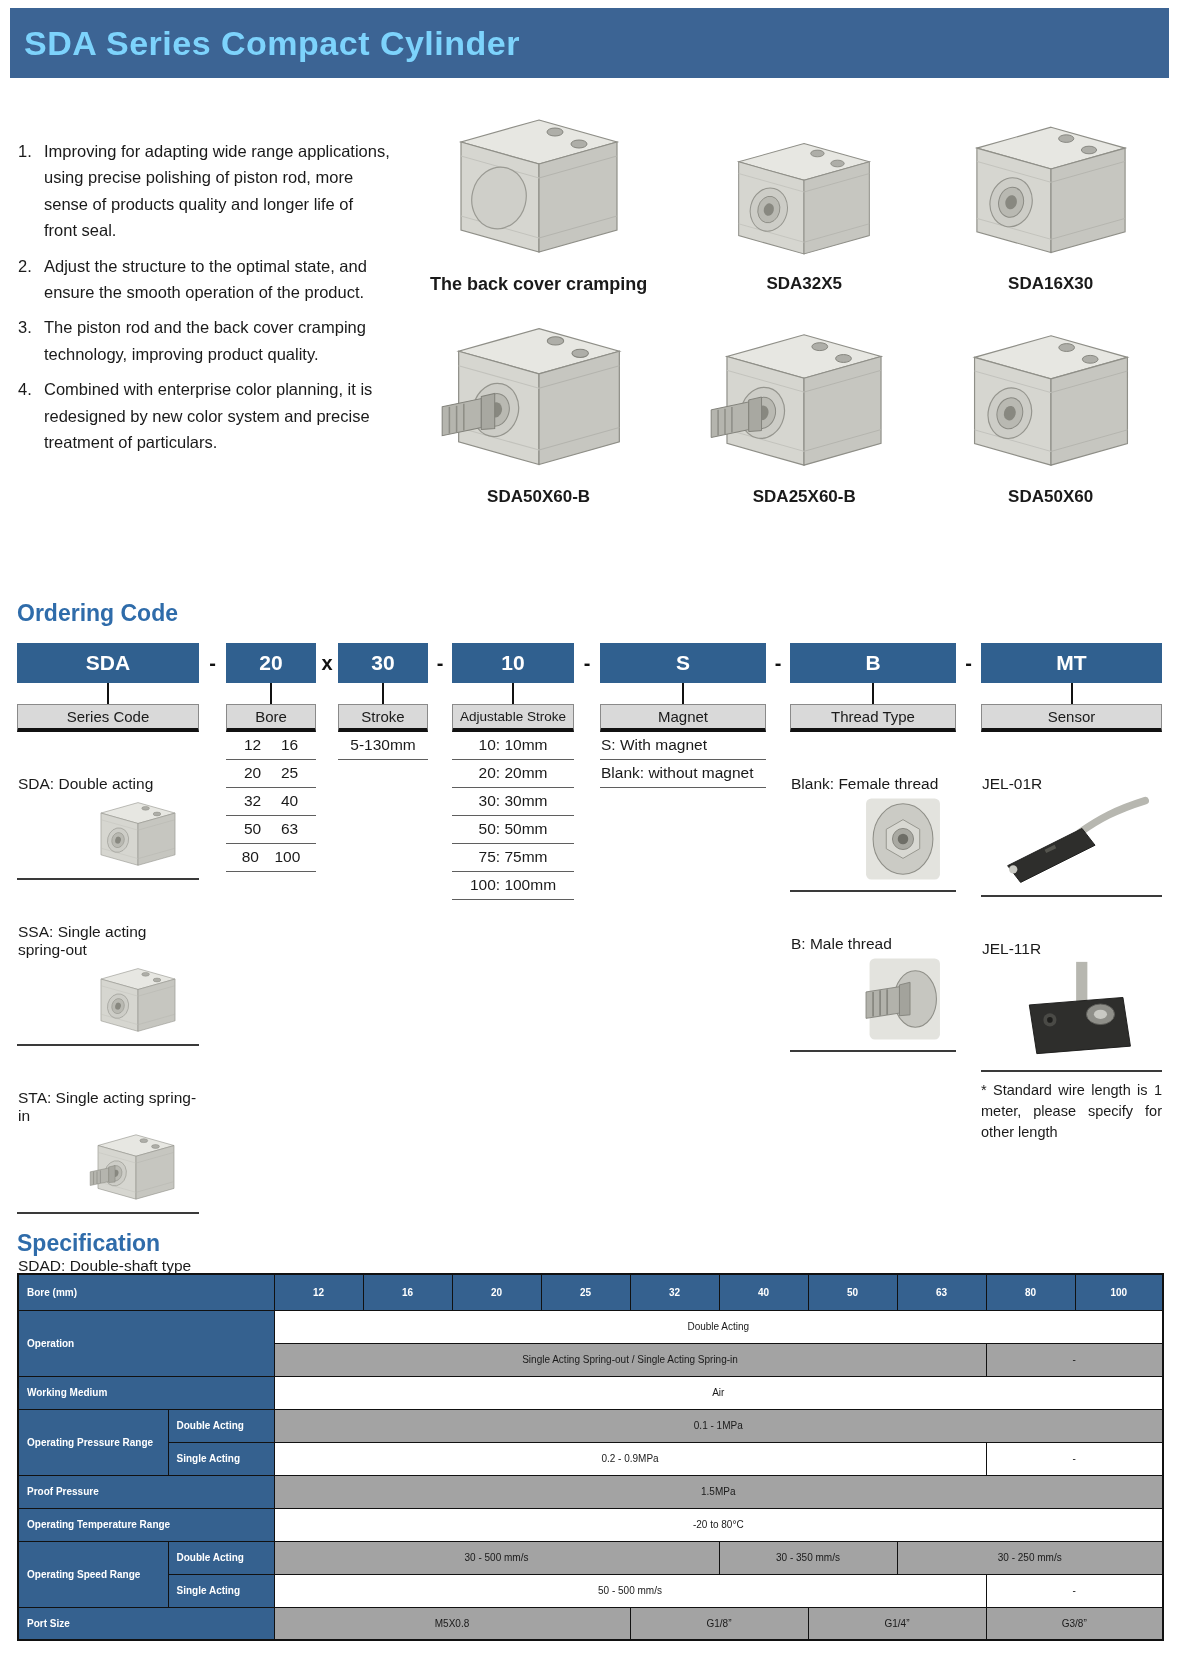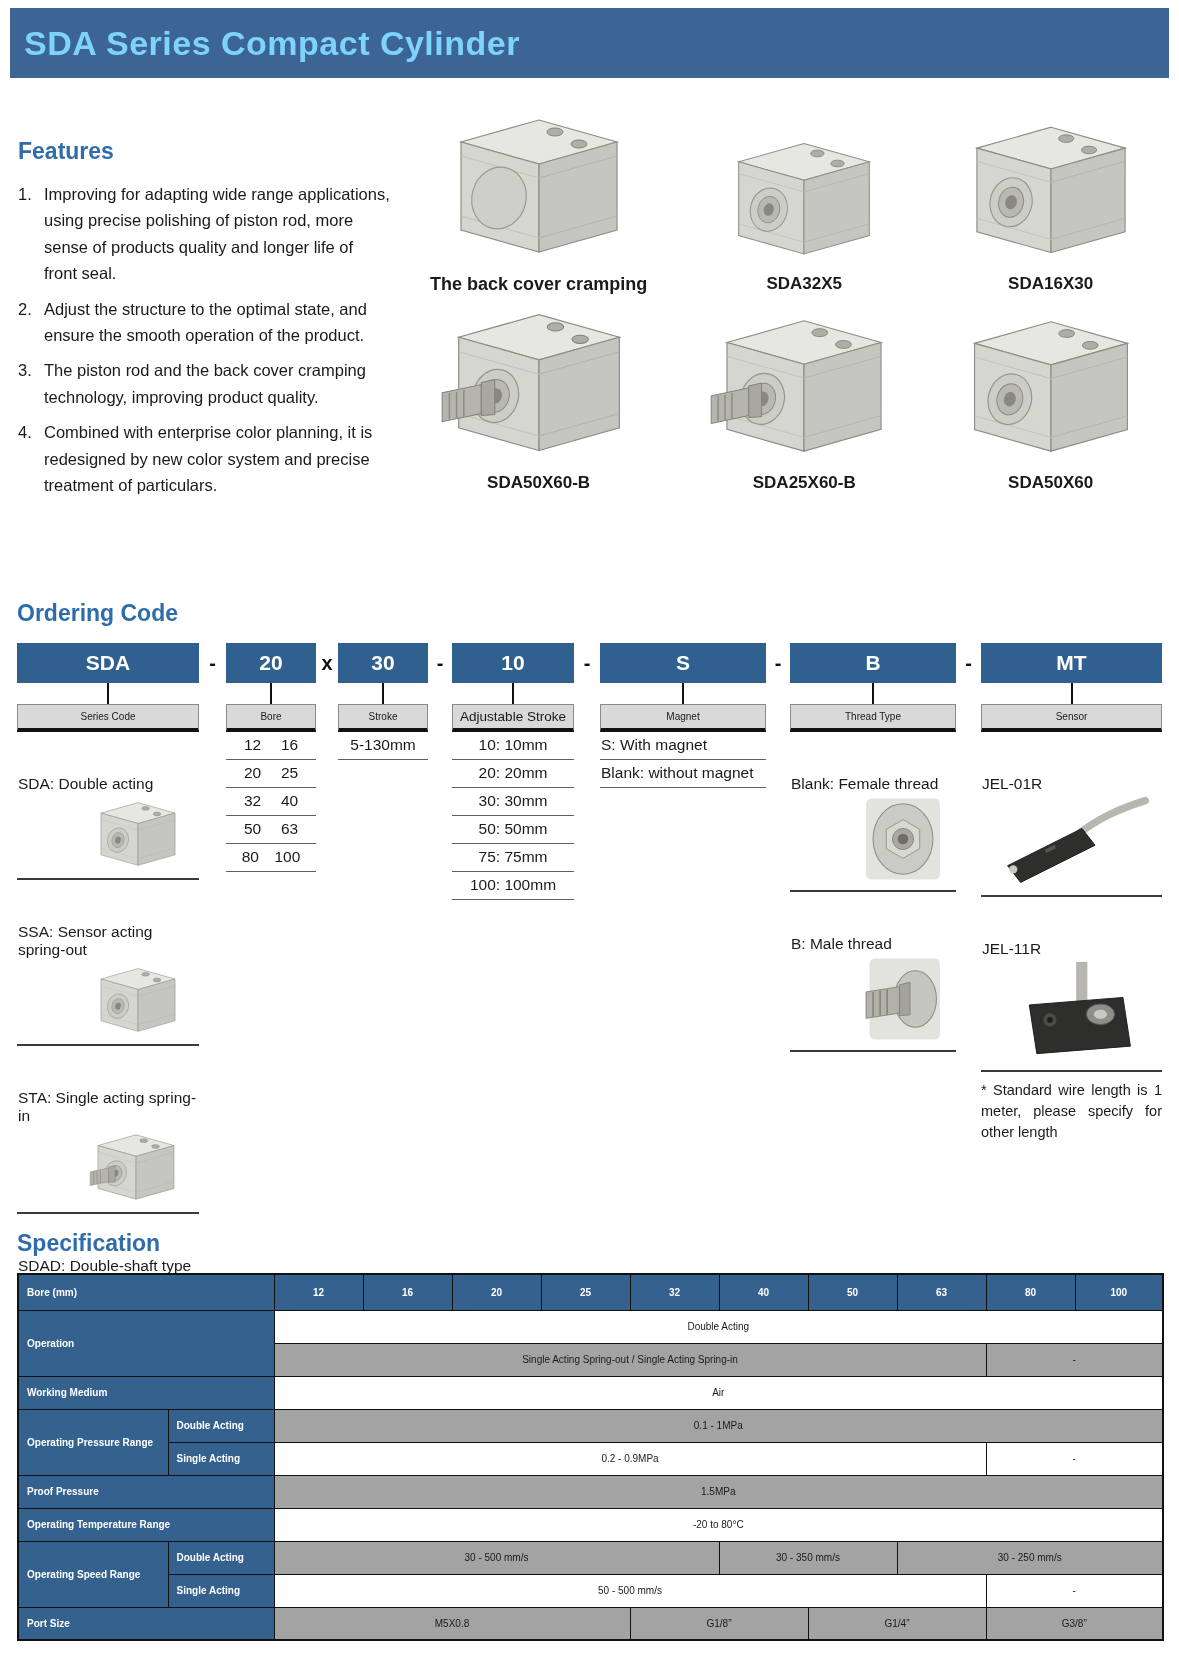--- a/index.html
+++ b/index.html
@@ -15,42 +15,42 @@
   
   .top-section { position:absolute; top:112px; left:18px; width:1152px; display:flex; }
   .features-col { width:372px; padding-top:26px; flex:none; }
   .section-heading { color:#2f6caa; font-size:23px; font-weight:bold; }
   .features-col .section-heading { margin-bottom:16px; }
   .feat { display:flex; margin-bottom:9px; font-size:16.5px; line-height:1.6; }
   .feat-num { width:26px; flex:none; }
   .feat-text { flex:1; }
 
   .products-col { flex:1; margin-left:10px; }
-  .products-grid { display:grid; grid-template-columns:36% 33% 31%; }
+  .products-grid { display:grid; grid-template-columns:36% 33% 31%; row-gap:14px; }
   .product-card { display:flex; flex-direction:column; align-items:center; }
   .p-img { height:152px; display:flex; align-items:flex-end; justify-content:center; }
   .row2 .p-img { height:168px; }
   .p-caption { font-weight:bold; font-size:17px; margin-top:10px; text-align:center; }
   .p-caption.big { font-size:18px; }
 
   
   .ordering { position:absolute; top:600px; left:17px; width:1148px; }
   .ordering .section-heading { margin-bottom:16px; }
   .oc-row { display:flex; align-items:flex-start; }
   .oc-col { display:flex; flex-direction:column; flex:none; }
   .oc-sep { flex:none; text-align:center; font-weight:bold; font-size:20px; line-height:40px; color:#111; }
   .w-series{width:182px;} .w-bore{width:90px;} .w-stroke{width:90px;} .w-adj{width:122px;}
   .w-magnet{width:166px;} .w-thread{width:166px;} .w-sensor{width:181px;}
   .s1{width:27px;} .s2{width:22px;} .s3{width:24px;} .s4{width:26px;} .s5{width:24px;} .s6{width:25px;}
   .oc-codebox { height:40px; background:#30608f; color:#fff; font-weight:bold; font-size:21px;
     display:flex; align-items:center; justify-content:center; }
   .oc-conn { height:21px; display:flex; justify-content:center; }
   .oc-vline { width:2px; height:21px; background:#111; }
   .oc-label { height:28px; background:#d9d9d9; border:1px solid #8a8a8a; border-bottom:4px solid #111;
-    display:flex; align-items:center; justify-content:center; font-size:10px; }
+    display:flex; align-items:center; justify-content:center; font-size:15px; }
   .oc-label.small { font-size:13.5px; }
   .oc-item { border-bottom:1.5px solid #5f5f5f; padding:4px 1px 5px; font-size:15.5px; }
   .oc-item.center { text-align:center; }
   .oc-item.nums { display:flex; justify-content:space-around; padding:4px 8px 5px; }
   .oc-item.pic { border-bottom-width:2px; border-bottom-color:#3a3a3a;margin-top:39px; }
   .oc-item.pic .pic-wrap { display:flex; justify-content:flex-end; padding:2px 8px 2px 0; }
   .oc-item.last { border-bottom:none; }
   .oc-note { font-size:14.5px; text-align:justify; line-height:1.45; margin-top:8px; }
 
   
@@ -146,21 +146,20 @@
 </svg>
 
 <div id="page">
 
   <div class="title-bar">
     <h1>SDA Series Compact Cylinder</h1>
   </div>
 
   <div class="top-section">
     <div class="features-col">
-      <div class="section-heading">Features</div>
       <div class="feat">
         <span class="feat-num">1.</span>
         <span class="feat-text">Improving for adapting wide range applications, using precise polishing of piston rod, more sense of products quality and longer life of front seal.</span>
       </div>
       <div class="feat">
         <span class="feat-num">2.</span>
         <span class="feat-text">Adjust the structure to the optimal state, and ensure the smooth operation of the product.</span>
       </div>
       <div class="feat">
         <span class="feat-num">3.</span>
@@ -239,21 +238,21 @@
         <div class="oc-label">Series Code</div>
         <div class="oc-item pic">
           <div>SDA: Double acting</div>
           <div class="pic-wrap">
             <svg class="thumb" width="104" height="76" viewBox="0 0 200 160">
                 <use href="#cyl-hub"></use>
               </svg>
           </div>
         </div>
         <div class="oc-item pic">
-          <div>SSA: Sensor acting spring-out</div>
+          <div>SSA: Single acting spring-out</div>
           <div class="pic-wrap">
             <svg class="thumb" width="104" height="76" viewBox="0 0 200 160">
                 <use href="#cyl-hub"></use>
               </svg>
           </div>
         </div>
         <div class="oc-item pic">
           <div>STA: Single acting spring-in</div>
           <div class="pic-wrap">
             <svg class="thumb" width="108" height="78" viewBox="0 0 200 160">

